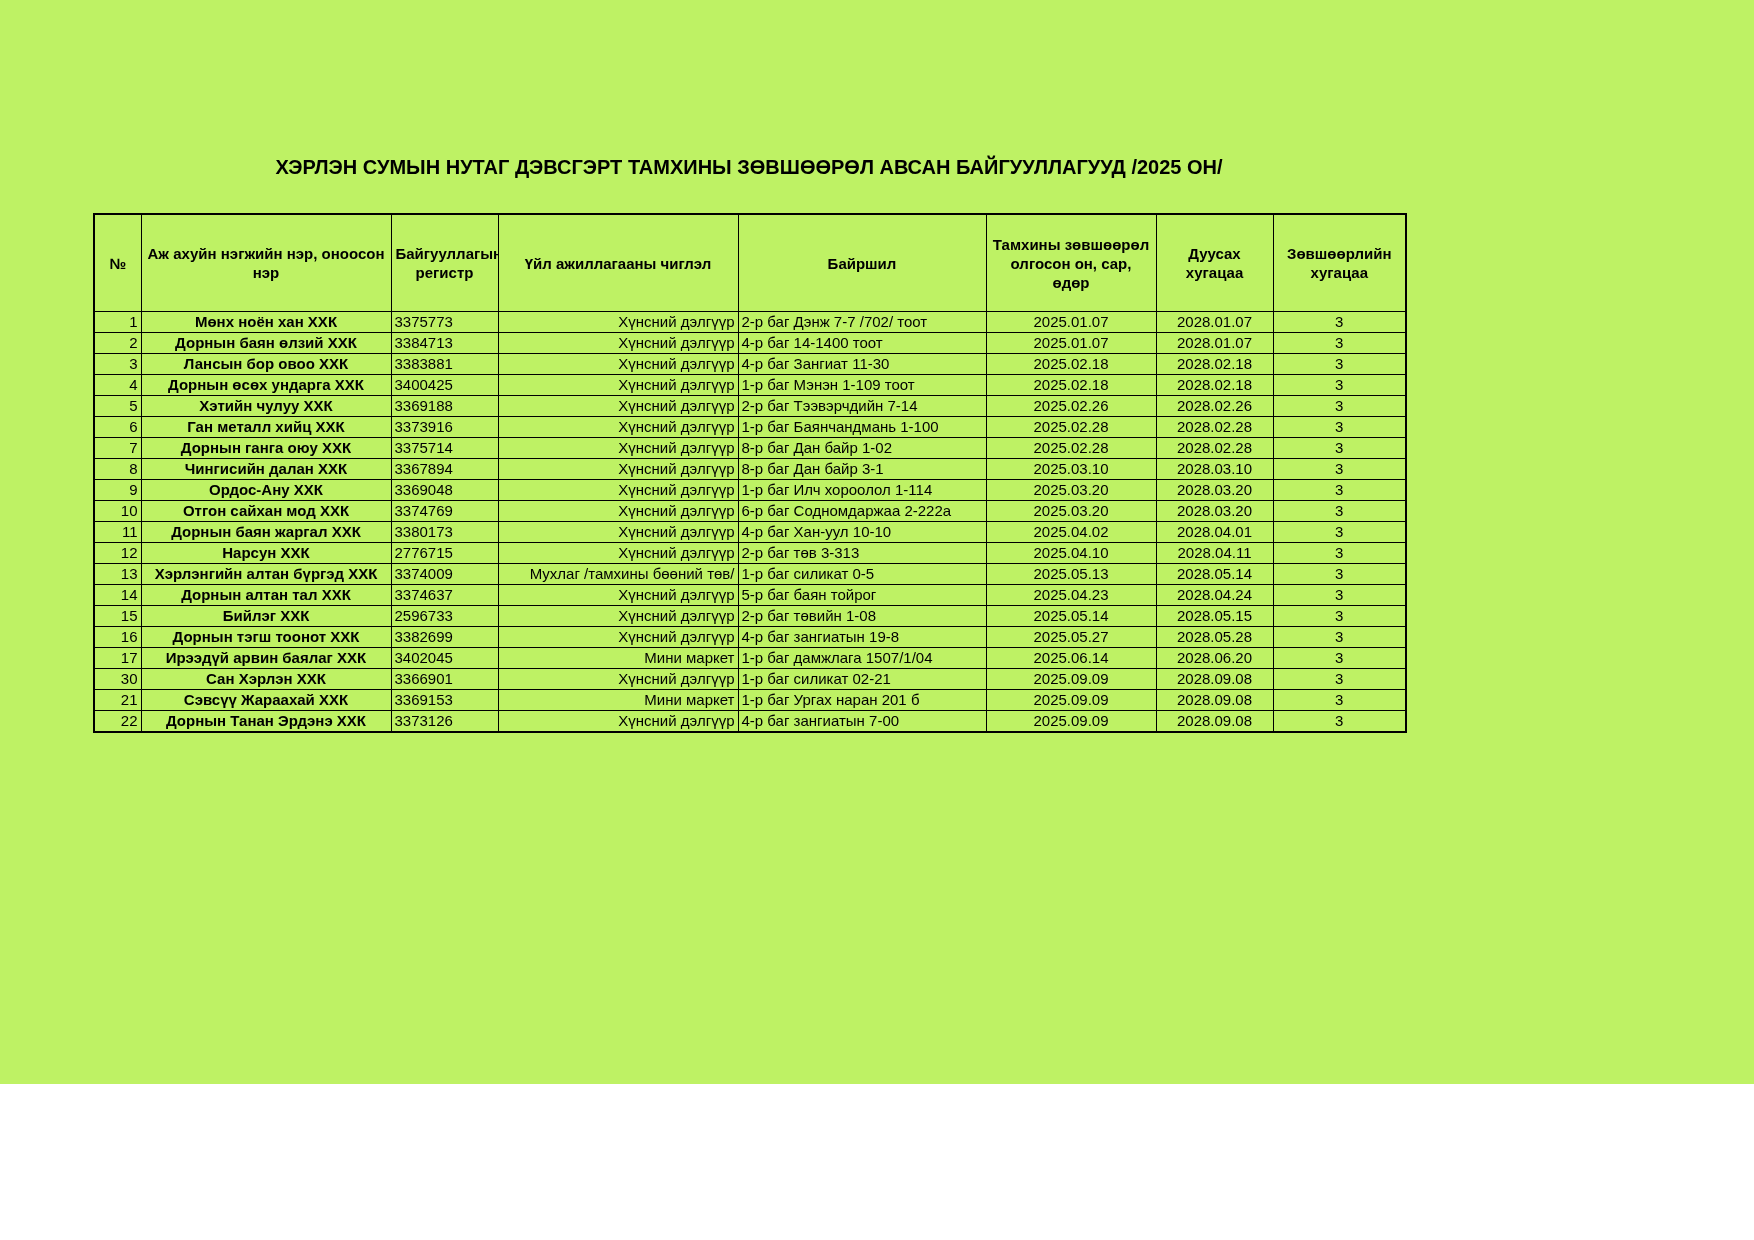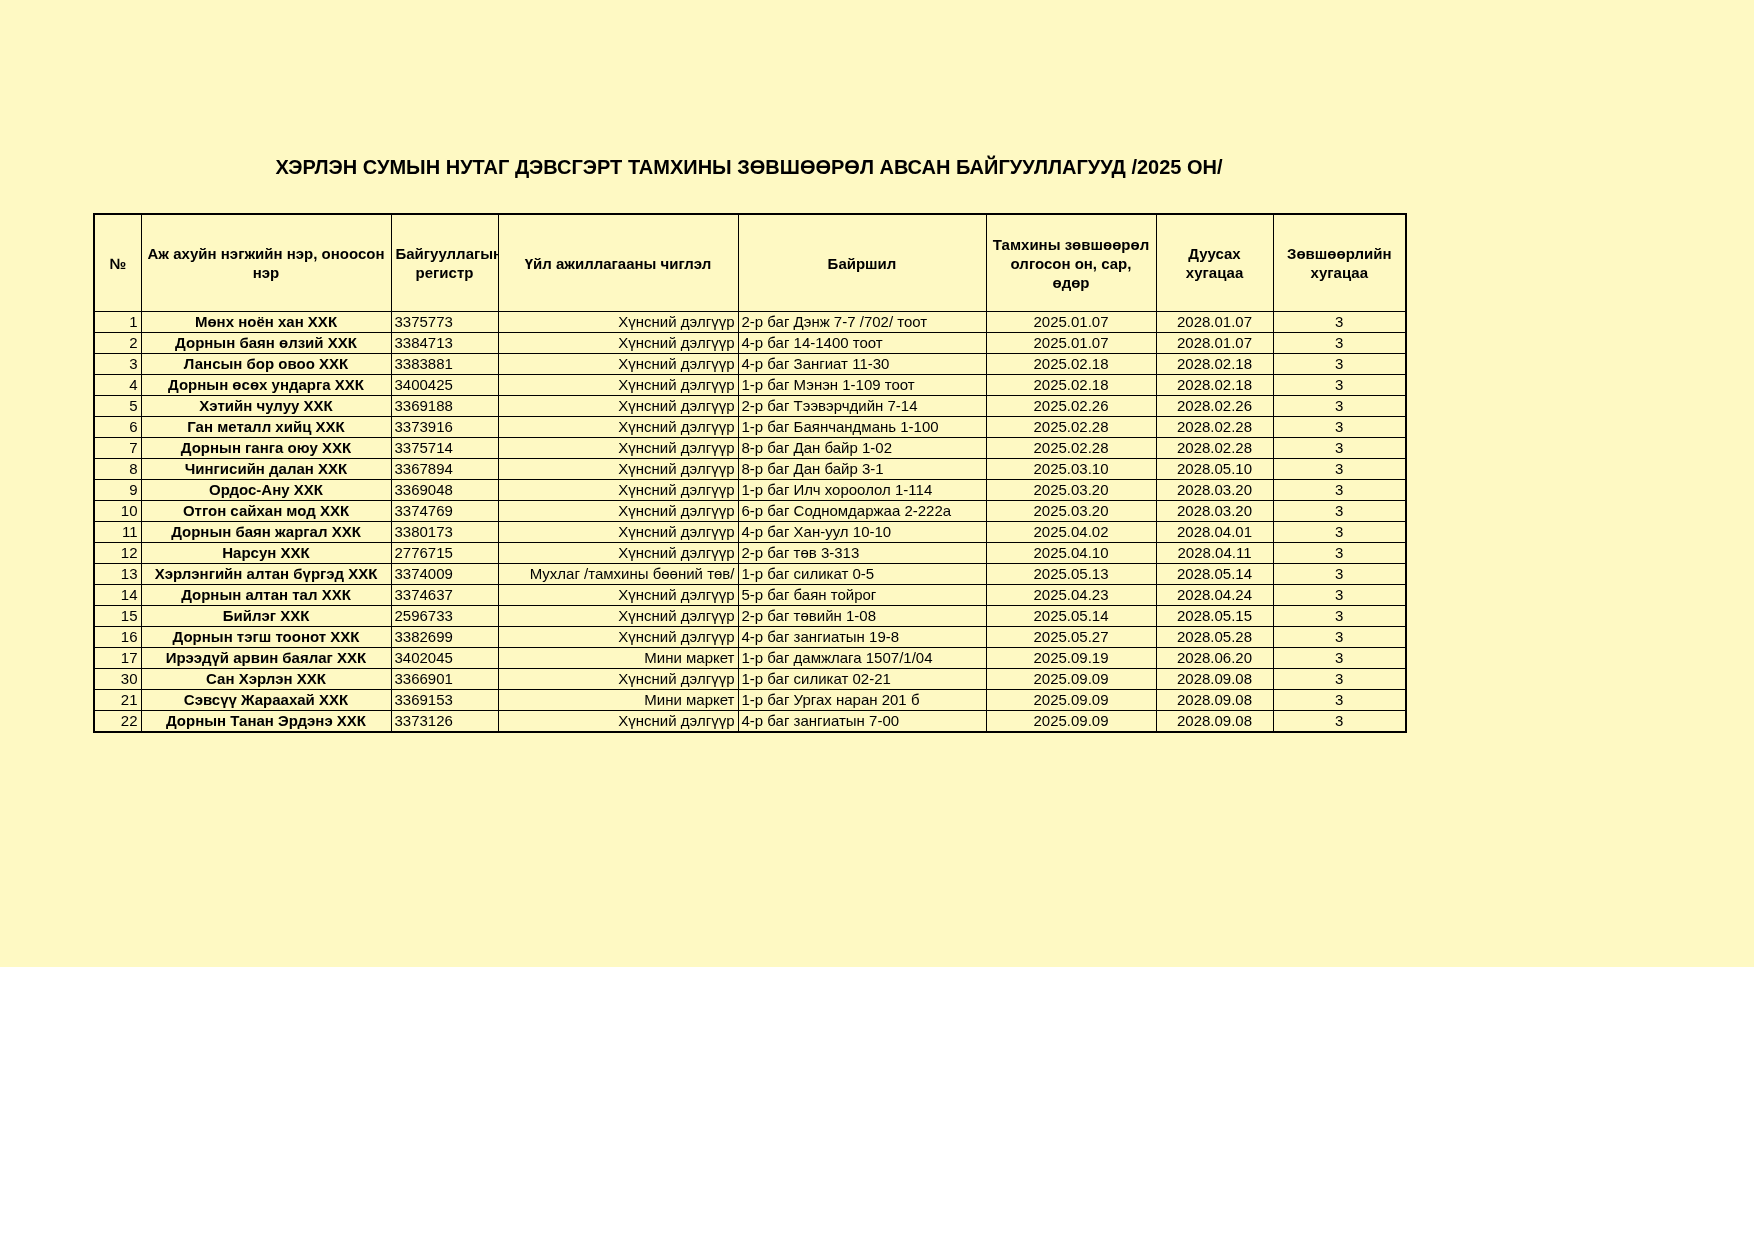--- a/index.html
+++ b/index.html
@@ -3,22 +3,22 @@
 <meta charset="utf-8">
 <style>
   html, body {
     margin: 0;
     padding: 0;
     background: #ffffff;
   }
   .sheet {
     position: relative;
     width: 1754px;
-    height: 967px;
-    background: #fef9c3;
+    height: 1084px;
+    background: #bef264;
     font-family: "Liberation Sans", sans-serif;
     color: #000000;
   }
   .doc-title {
     position: absolute;
     top: 156px;
     left: 93px;
     width: 1312px;
     text-align: center;
     font-size: 20px;
@@ -182,21 +182,21 @@
             <td>2028.02.28</td>
             <td>3</td>
           </tr>
           <tr>
             <td>8</td>
             <td>Чингисийн далан ХХК</td>
             <td>3367894</td>
             <td>Хүнсний дэлгүүр</td>
             <td>8-р баг Дан байр 3-1</td>
             <td>2025.03.10</td>
-            <td>2028.05.10</td>
+            <td>2028.03.10</td>
             <td>3</td>
           </tr>
           <tr>
             <td>9</td>
             <td>Ордос-Ану ХХК</td>
             <td>3369048</td>
             <td>Хүнсний дэлгүүр</td>
             <td>1-р баг Илч хороолол 1-114</td>
             <td>2025.03.20</td>
             <td>2028.03.20</td>
@@ -271,21 +271,21 @@
             <td>2025.05.27</td>
             <td>2028.05.28</td>
             <td>3</td>
           </tr>
           <tr>
             <td>17</td>
             <td>Ирээдүй арвин баялаг ХХК</td>
             <td>3402045</td>
             <td>Мини маркет</td>
             <td>1-р баг дамжлага 1507/1/04</td>
-            <td>2025.09.19</td>
+            <td>2025.06.14</td>
             <td>2028.06.20</td>
             <td>3</td>
           </tr>
           <tr>
             <td>30</td>
             <td>Сан Хэрлэн ХХК</td>
             <td>3366901</td>
             <td>Хүнсний дэлгүүр</td>
             <td>1-р баг силикат 02-21</td>
             <td>2025.09.09</td>

